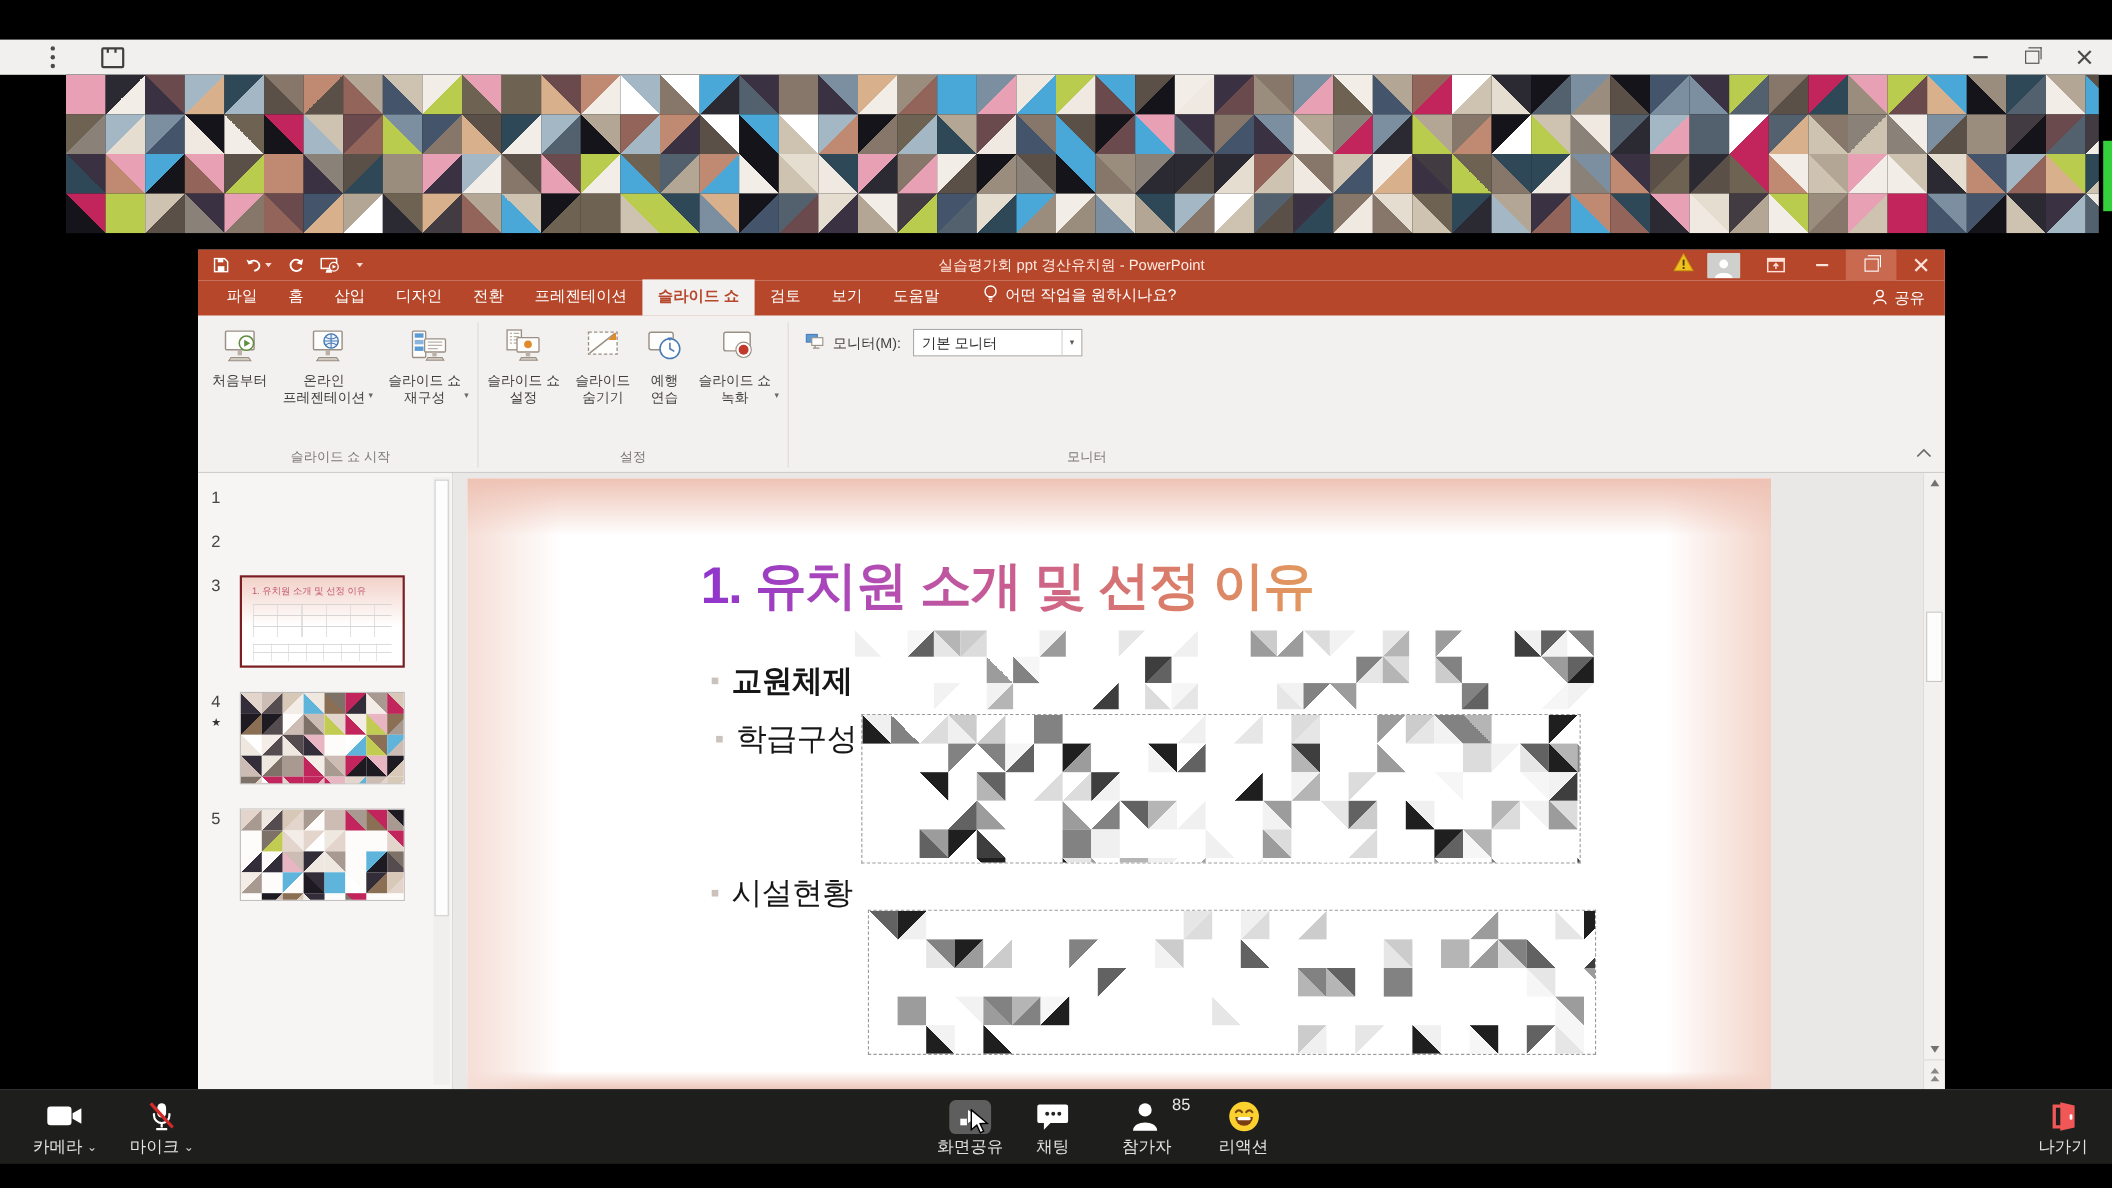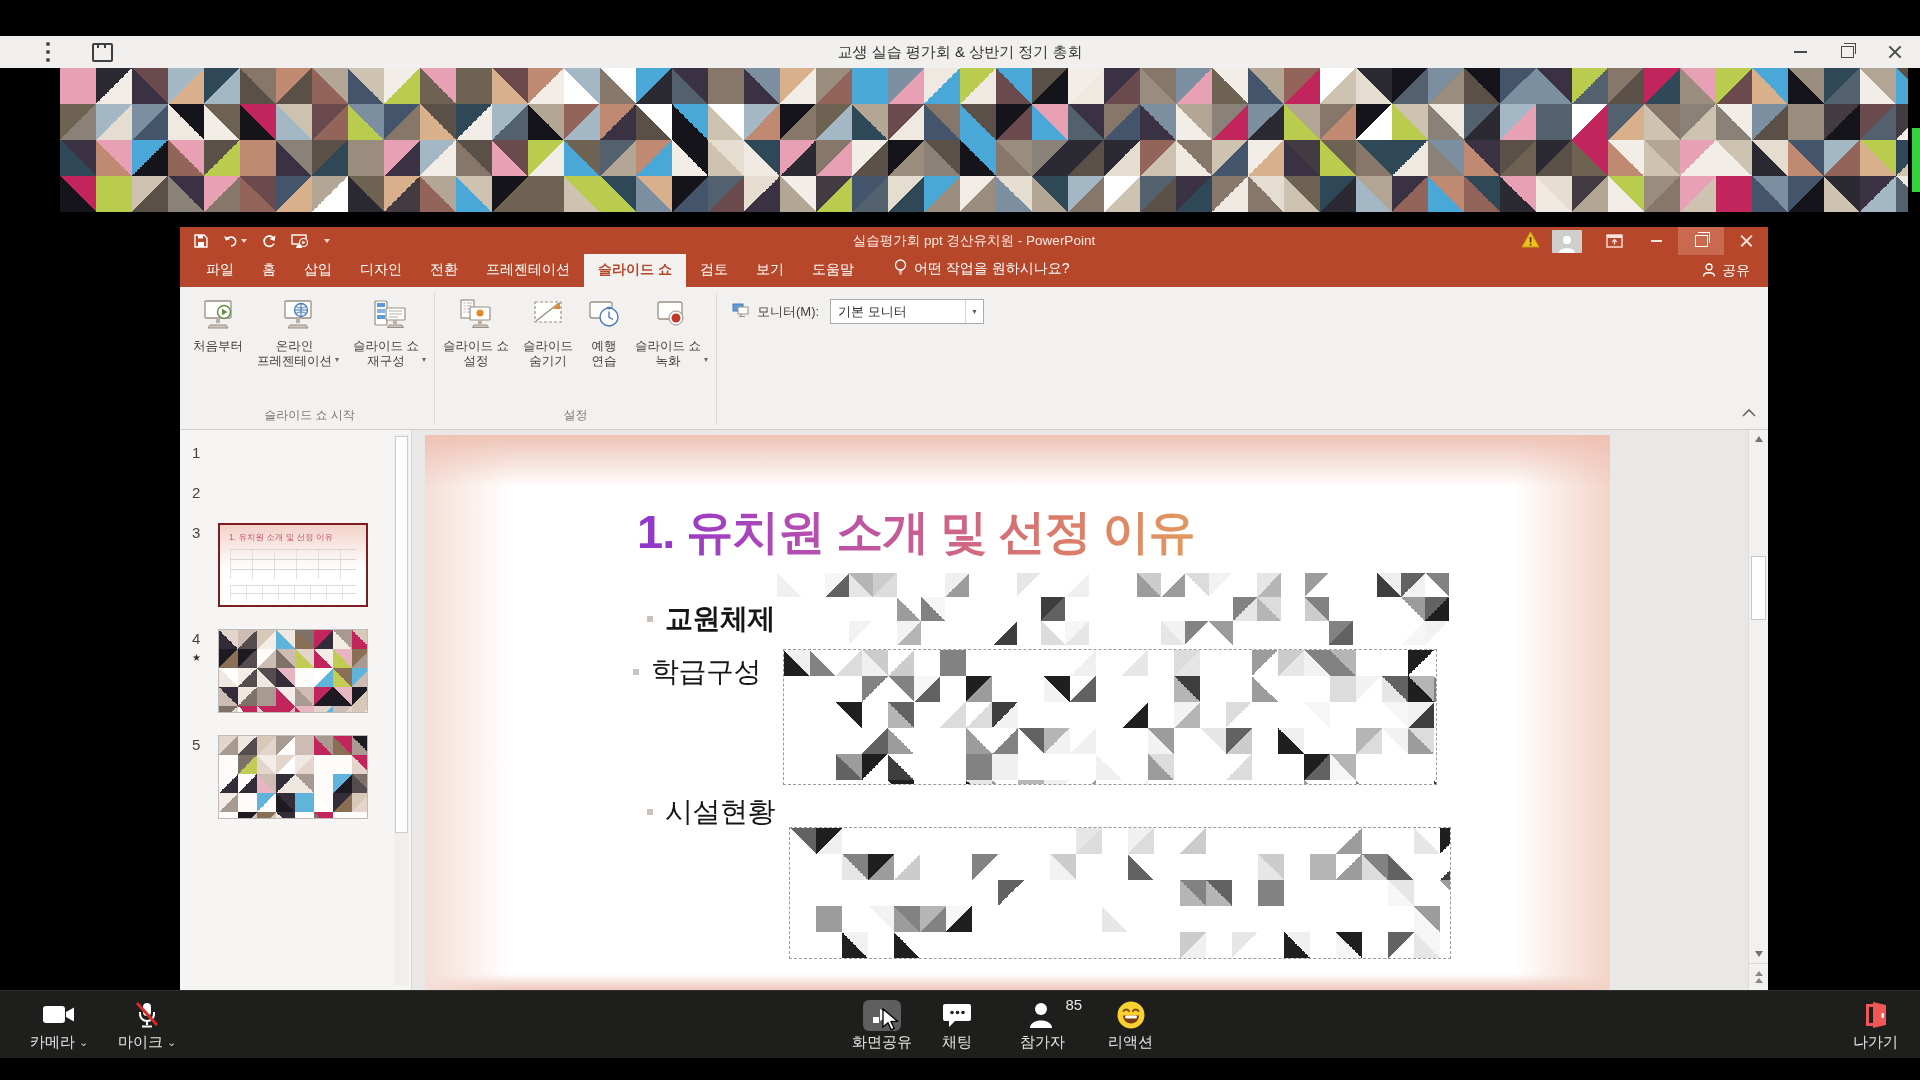--- a/index.html
+++ b/index.html
@@ -113,21 +113,21 @@
       linear-gradient(270deg,#f3d3c8 0,rgba(255,255,255,0) 95px),
       linear-gradient(0deg,#edc7ba 0,rgba(255,255,255,0) 16px),
       #fff}
   #slide-title{position:absolute;left:212px;top:66px;font-size:47px;font-weight:bold;letter-spacing:-1px;white-space:nowrap;
       background:linear-gradient(90deg,#8f35cc 0%,#b24cb4 28%,#cb5f8d 52%,#d97a6c 74%,#e2995e 100%);
       -webkit-background-clip:text;background-clip:text;color:transparent;cursor:text}
   .bullet{position:absolute;display:flex;align-items:center;color:#161616;cursor:text}
   .bdot{width:6px;height:6px;background:#cbc2bc;margin-right:12px;flex:0 0 auto}
   .btxt{font-size:28px;letter-spacing:-.5px}
   #bullet1{left:222px;top:165px}#bullet1 .btxt{font-weight:bold}
-  #bullet2{left:208px;top:218px}#bullet2 .btxt{font-weight:500}
+  #bullet2{left:226px;top:218px}#bullet2 .btxt{font-weight:500}
   #bullet3{left:222px;top:358px}#bullet3 .btxt{font-weight:500}
   .censor{position:absolute;overflow:hidden}
   .censor.dashed{border:1px dashed #9c9a98}
   #cs1{left:352px;top:138px;width:672px;height:72px}
   #cb1{left:358px;top:214px;width:652px;height:134px}
   #cb2{left:364px;top:392px;width:660px;height:130px}
 
   #v-scroll{width:19px;background:#f2f1ef;border-left:1px solid #dcdad8;display:flex;flex-direction:column;flex:0 0 auto}
   .sarrow{height:18px;display:flex;align-items:center;justify-content:center;cursor:pointer}
   .tri-up{width:0;height:0;border-left:4.5px solid transparent;border-right:4.5px solid transparent;border-bottom:6px solid #747270}
@@ -157,21 +157,20 @@
 </head>
 <body>
 
 <div id="top-bar">
   <div id="kebab-wrap">
       <i class="kebab"></i>
       <i class="kebab"></i>
       <i class="kebab"></i>
     </div>
   <div id="grid-icon"></div>
-  <div id="top-title">교생 실습 평가회 &amp; 상반기 정기 총회</div>
   <div class="winctl">
     <div class="wmin"></div>
     <div class="wrest"></div>
     <div class="wclose"></div>
   </div>
 </div>
 
 <div id="video-strip">
     <i style="position:absolute;left:0px;top:0px;width:36px;height:36px;background:linear-gradient(to bottom right,#e8a0b4 50%,#e8a0b4 50%)"></i>
     <i style="position:absolute;left:36px;top:0px;width:36px;height:36px;background:linear-gradient(to top left,#f2ede6 50%,#2b2a33 50%)"></i>
@@ -607,20 +606,21 @@
                 <rect x="6" y="4" width="10" height="7" fill="#fdfdfc" stroke="#9a8f84" stroke-width="1"></rect>
                 <path d="M9 11 v2 M7 13.5 h6" stroke="#9a8f84" stroke-width="1.2"></path>
               </svg></span>
           <span>모니터(M):</span>
           <div id="monitor-select">
             <span class="val">기본 모니터</span>
             <span class="mcar">▾</span>
           </div>
         </div>
       </div>
+      <div class="rgroup-label">모니터</div>
     </div>
 
     <span id="collapse-ribbon"><svg width="14" height="9" viewBox="0 0 14 9">
           <path d="M1 8 L7 2 L13 8" fill="none" stroke="#6b6966" stroke-width="1.6"></path>
         </svg></span>
   </div>
 
   <div id="ppt-body">
 
     <div id="thumb-panel">

